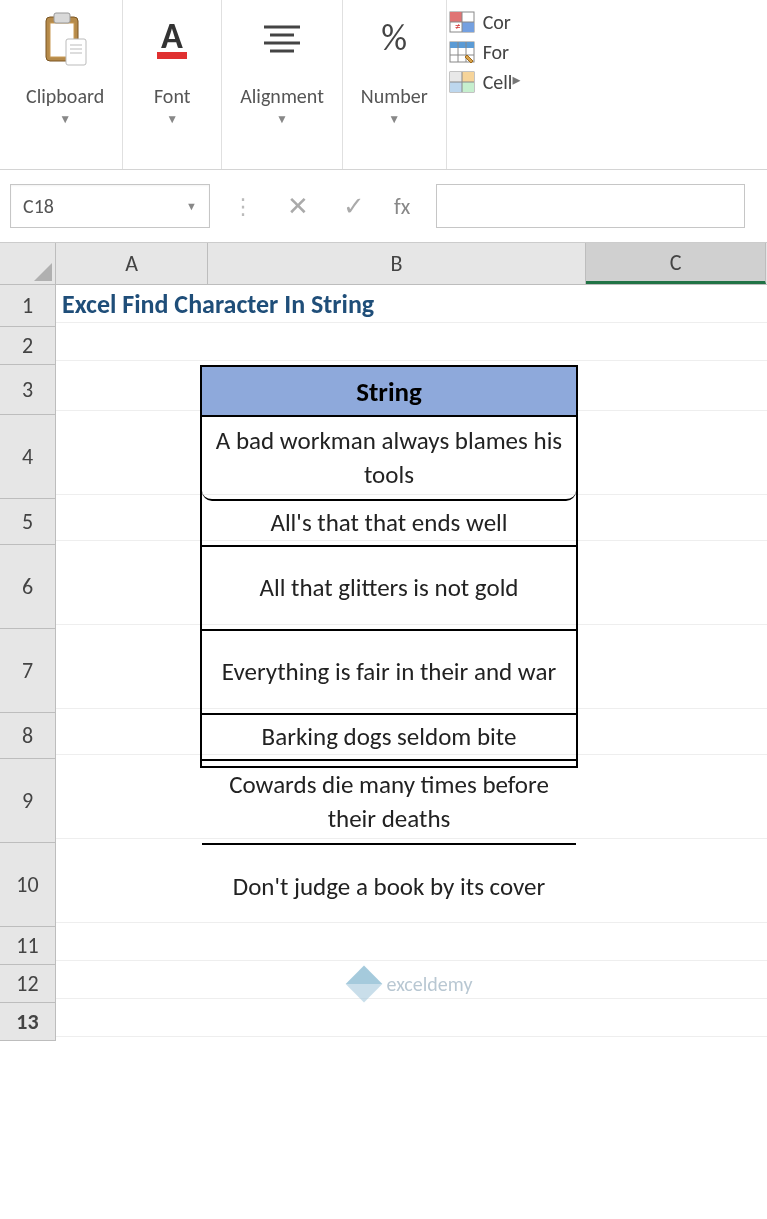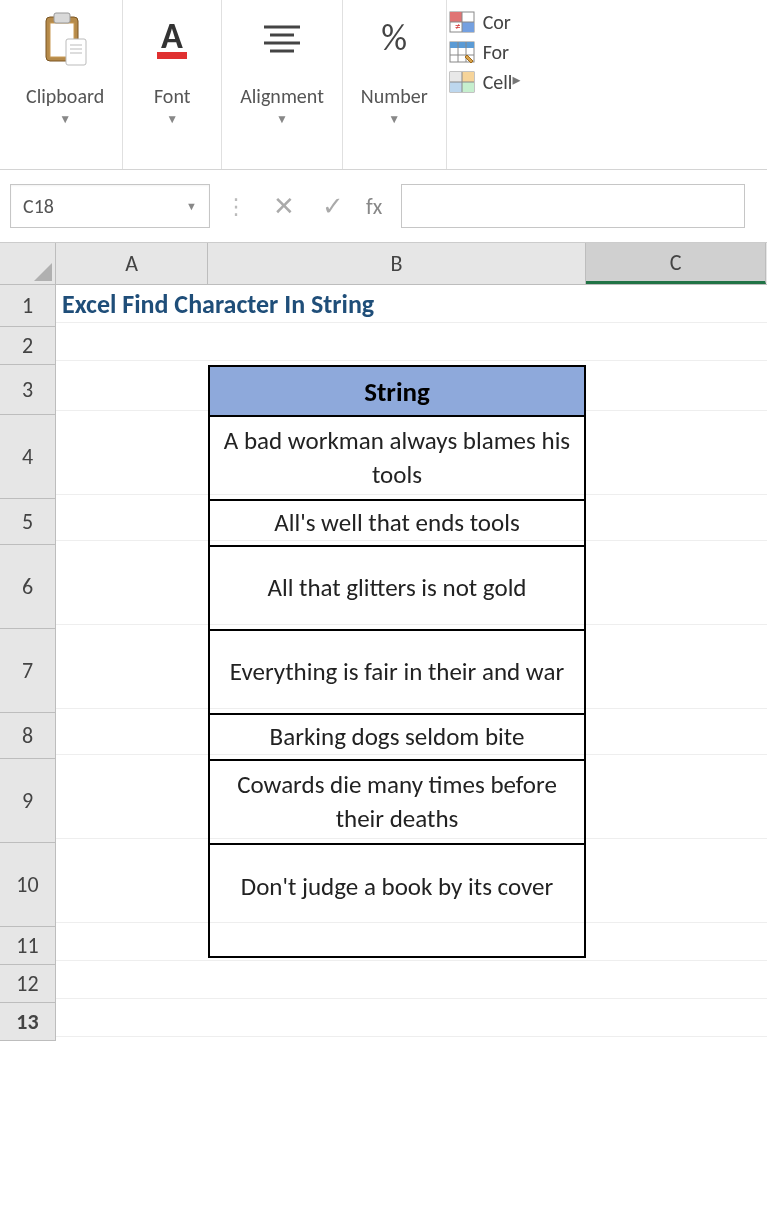--- a/index.html
+++ b/index.html
@@ -11,21 +11,21 @@
 .ribbon-group:last-child { border-right: none; }
 .ribbon-icon-box { display: flex; align-items: center; justify-content: center; width: 62px; height: 62px; margin-bottom: 6px; }
 .ribbon-label { font-size: 20px; color: #555; text-align: right; margin-top: 8px; }
 .ribbon-dropdown { font-size: 12px; color: #888; margin-top: 4px; }
 .ribbon-side { display: flex; flex-direction: column; justify-content: flex-start; padding: 10px 2px; gap: 6px; position: relative; }
 .side-item { display: flex; align-items: center; font-size: 20px; color: #444; gap: 8px; }
 .side-icon { width: 26px; height: 22px; flex-shrink: 0; }
 .expand-caret { position: absolute; right: -6px; top: 70px; color: #777; font-size: 16px; }
 
 
-.fbar-row { display: flex; align-items: center; padding: 14px 22px 14px 10px; border-bottom: 1px solid #ccc; gap: 9px; background: #fff; }
+.fbar-row { display: flex; align-items: center; padding: 14px 22px 14px 10px; border-bottom: 1px solid #ccc; gap: 16px; background: #fff; }
 .name-box { display: flex; align-items: center; border: 1px solid #c6c6c6; background: #fff; height: 44px; width: 200px; padding: 0 12px; box-shadow: inset 0 1px 2px rgba(0,0,0,0.05); }
 .name-box .txt { flex: 1; font-size: 20px; color: #555; }
 .name-box .dd { color: #888; font-size: 11px; }
 .fb-sep { color: #bbb; font-size: 22px; padding: 0 6px; letter-spacing: 2px; }
 .fb-btn { width: 40px; height: 44px; display: flex; align-items: center; justify-content: center; color: #aaa; font-size: 26px; }
 .fx-label { font-size: 22px; color: #888; padding: 0 10px 0 4px; }
 .formula-input { flex: 1; border: 1px solid #c6c6c6; height: 44px; padding: 0 10px; background: #fff; }
 
 
 .sheet { position: relative; }
@@ -196,24 +196,28 @@
       <div class="grid-row" style="height: 84px;"></div>
       <div class="grid-row" style="height: 46px;"></div>
       <div class="grid-row" style="height: 84px;"></div>
       <div class="grid-row" style="height: 84px;"></div>
       <div class="grid-row" style="height: 46px;"></div>
       <div class="grid-row" style="height: 84px;"></div>
       <div class="grid-row" style="height: 84px;"></div>
       <div class="grid-row" style="height: 38px;"></div>
       <div class="grid-row" style="height: 38px;"></div>
       <div class="grid-row" style="height: 38px;"></div>
-      <div class="table-box" style="top: 80px; left: 152px; width: 378px; height: 593px;">
+      <div class="table-box" style="top: 80px; left: 144px; width: 378px; height: 403px;">
         <div class="thead" style="height: 50px; line-height: 38px;">String</div>
-        <div class="tcell" style="height: 84px;">A bad workman always blames his tools</div>
-        <div class="tcell" style="height: 46px;">All's well that ends tools</div>
+        <div class="tcell" style="height: 84px; border-radius: 10px;">A bad workman always blames his tools</div>
+        <div class="tcell" style="height: 46px;">All's that that ends well</div>
         <div class="tcell" style="height: 84px;">All that glitters is not gold</div>
         <div class="tcell" style="height: 84px;">Everything is fair in their and war</div>
         <div class="tcell" style="height: 46px;">Barking dogs seldom bite</div>
         <div class="tcell" style="height: 84px;">Cowards die many times before their deaths</div>
         <div class="tcell" style="height: 84px;">Don't judge a book by its cover</div>
       </div>
+      <div class="watermark" style="top: 686px;">
+        <div class="wm-icon"></div>
+        <span>exceldemy</span>
+      </div>
     </div>
 </div>
 
 </body></html>

